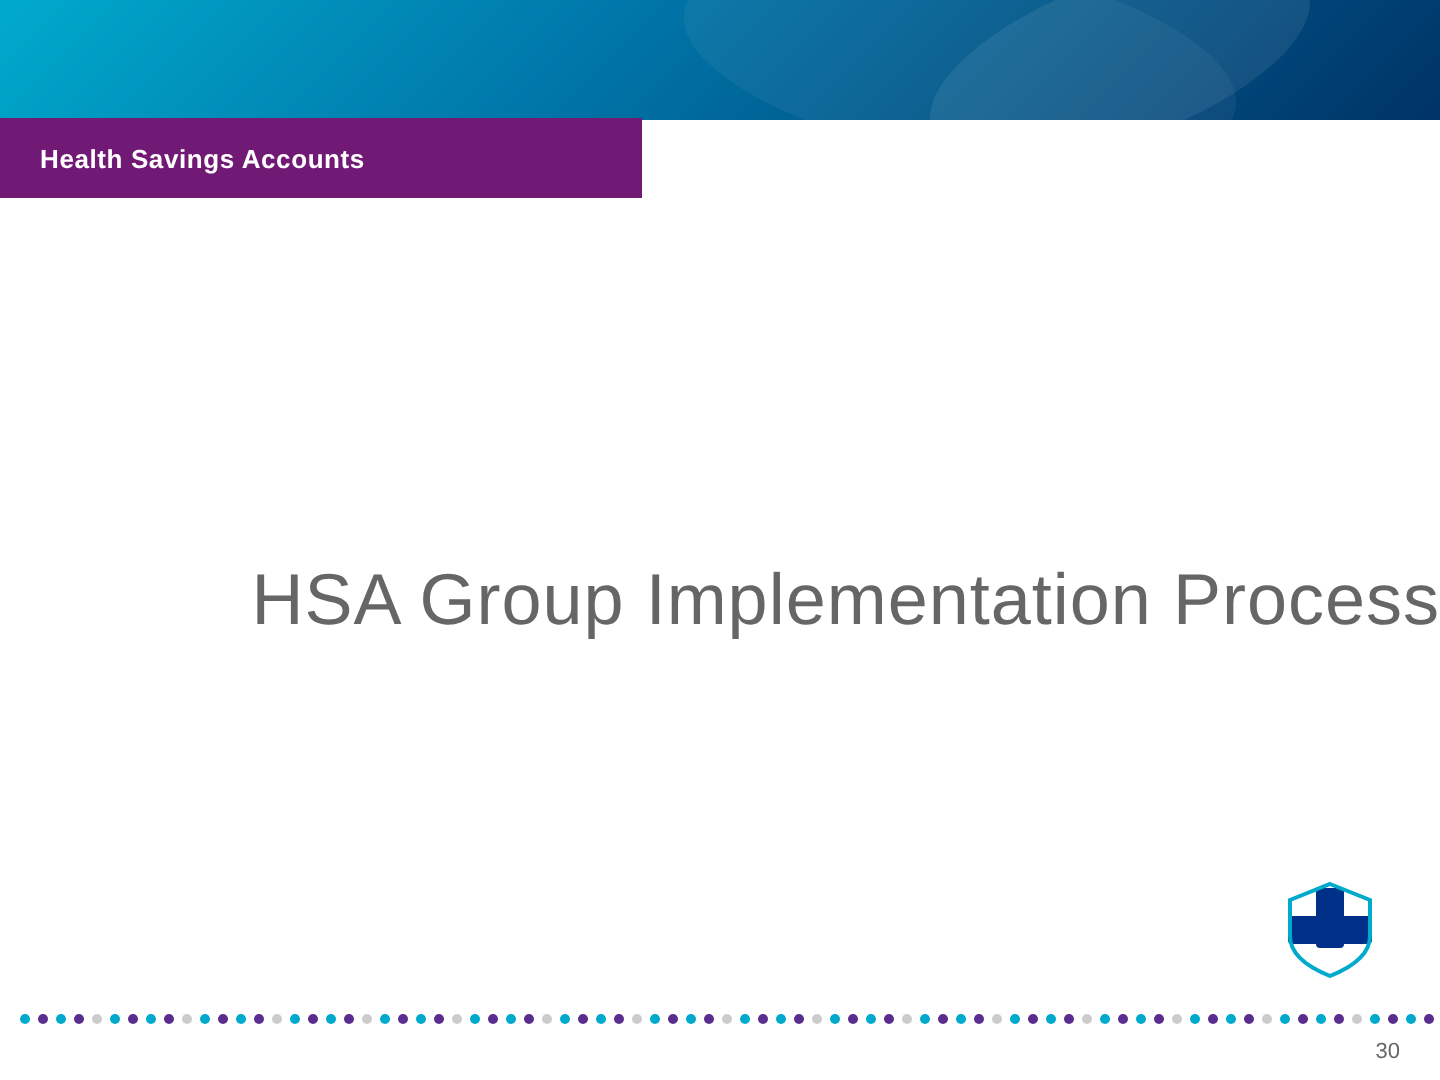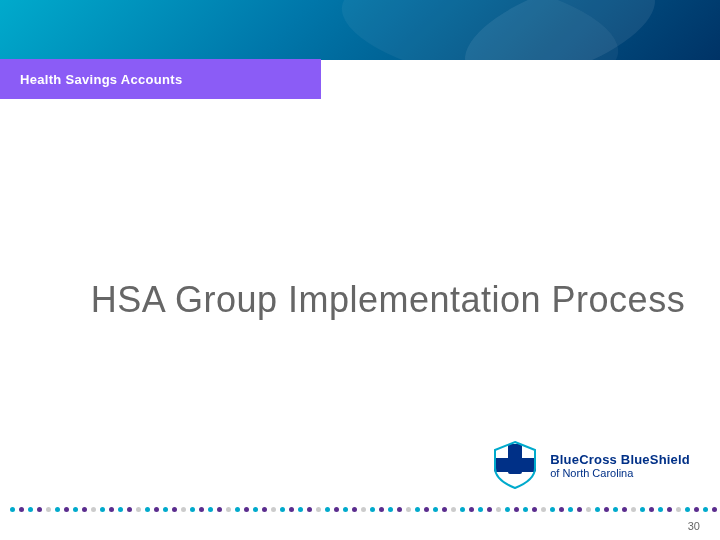--- a/index.html
+++ b/index.html
@@ -48,21 +48,21 @@
       transform: rotate(10deg);
     }
 
     
     .header-label {
       position: absolute;
       top: 59px;
       left: 0;
       width: 321px;
       height: 40px;
-      background: #8b5cf6;
+      background: #701a75;
       display: flex;
       align-items: center;
       padding-left: 20px;
     }
 
     .header-label span {
       color: #ffffff;
       font-size: 13px;
       font-weight: 600;
       letter-spacing: 0.3px;
@@ -72,21 +72,21 @@
     .main-content {
       position: absolute;
       top: 99px;
       left: 0;
       width: 720px;
       height: 401px;
       background: #ffffff;
       display: flex;
       flex-direction: column;
       justify-content: center;
-      align-items: center;
+      align-items: flex-end;
       padding-left: 56px;
     }
 
     .main-title {
       font-size: 36px;
       font-weight: 300;
       color: #666666;
       letter-spacing: 0.5px;
     }
 
@@ -181,101 +181,97 @@
 <div class="logo-area">
   <div class="logo-icon">
     <svg width="50" height="50" viewBox="0 0 50 50">
 
       <rect x="18" y="4" width="14" height="30" rx="2" fill="#003087"></rect>
       <rect x="4" y="18" width="42" height="14" rx="2" fill="#003087"></rect>
 
       <path d="M25 2 L45 10 L45 28 Q45 40 25 48 Q5 40 5 28 L5 10 Z" fill="none" stroke="#00aacc" stroke-width="2"></path>
     </svg>
   </div>
-  <div class="logo-text">
-    <span class="line1">BlueCross BlueShield</span>
-    <span class="line3">of North Carolina</span>
+</div>
+
+<div class="bottom-dots" id="dots-container">
+    <div class="dot" style="background-color: rgb(0, 170, 204);"></div>
+    <div class="dot" style="background-color: rgb(91, 45, 142);"></div>
+    <div class="dot" style="background-color: rgb(0, 170, 204);"></div>
+    <div class="dot" style="background-color: rgb(91, 45, 142);"></div>
+    <div class="dot" style="background-color: rgb(204, 204, 204);"></div>
+    <div class="dot" style="background-color: rgb(0, 170, 204);"></div>
+    <div class="dot" style="background-color: rgb(91, 45, 142);"></div>
+    <div class="dot" style="background-color: rgb(0, 170, 204);"></div>
+    <div class="dot" style="background-color: rgb(91, 45, 142);"></div>
+    <div class="dot" style="background-color: rgb(204, 204, 204);"></div>
+    <div class="dot" style="background-color: rgb(0, 170, 204);"></div>
+    <div class="dot" style="background-color: rgb(91, 45, 142);"></div>
+    <div class="dot" style="background-color: rgb(0, 170, 204);"></div>
+    <div class="dot" style="background-color: rgb(91, 45, 142);"></div>
+    <div class="dot" style="background-color: rgb(204, 204, 204);"></div>
+    <div class="dot" style="background-color: rgb(0, 170, 204);"></div>
+    <div class="dot" style="background-color: rgb(91, 45, 142);"></div>
+    <div class="dot" style="background-color: rgb(0, 170, 204);"></div>
+    <div class="dot" style="background-color: rgb(91, 45, 142);"></div>
+    <div class="dot" style="background-color: rgb(204, 204, 204);"></div>
+    <div class="dot" style="background-color: rgb(0, 170, 204);"></div>
+    <div class="dot" style="background-color: rgb(91, 45, 142);"></div>
+    <div class="dot" style="background-color: rgb(0, 170, 204);"></div>
+    <div class="dot" style="background-color: rgb(91, 45, 142);"></div>
+    <div class="dot" style="background-color: rgb(204, 204, 204);"></div>
+    <div class="dot" style="background-color: rgb(0, 170, 204);"></div>
+    <div class="dot" style="background-color: rgb(91, 45, 142);"></div>
+    <div class="dot" style="background-color: rgb(0, 170, 204);"></div>
+    <div class="dot" style="background-color: rgb(91, 45, 142);"></div>
+    <div class="dot" style="background-color: rgb(204, 204, 204);"></div>
+    <div class="dot" style="background-color: rgb(0, 170, 204);"></div>
+    <div class="dot" style="background-color: rgb(91, 45, 142);"></div>
+    <div class="dot" style="background-color: rgb(0, 170, 204);"></div>
+    <div class="dot" style="background-color: rgb(91, 45, 142);"></div>
+    <div class="dot" style="background-color: rgb(204, 204, 204);"></div>
+    <div class="dot" style="background-color: rgb(0, 170, 204);"></div>
+    <div class="dot" style="background-color: rgb(91, 45, 142);"></div>
+    <div class="dot" style="background-color: rgb(0, 170, 204);"></div>
+    <div class="dot" style="background-color: rgb(91, 45, 142);"></div>
+    <div class="dot" style="background-color: rgb(204, 204, 204);"></div>
+    <div class="dot" style="background-color: rgb(0, 170, 204);"></div>
+    <div class="dot" style="background-color: rgb(91, 45, 142);"></div>
+    <div class="dot" style="background-color: rgb(0, 170, 204);"></div>
+    <div class="dot" style="background-color: rgb(91, 45, 142);"></div>
+    <div class="dot" style="background-color: rgb(204, 204, 204);"></div>
+    <div class="dot" style="background-color: rgb(0, 170, 204);"></div>
+    <div class="dot" style="background-color: rgb(91, 45, 142);"></div>
+    <div class="dot" style="background-color: rgb(0, 170, 204);"></div>
+    <div class="dot" style="background-color: rgb(91, 45, 142);"></div>
+    <div class="dot" style="background-color: rgb(204, 204, 204);"></div>
+    <div class="dot" style="background-color: rgb(0, 170, 204);"></div>
+    <div class="dot" style="background-color: rgb(91, 45, 142);"></div>
+    <div class="dot" style="background-color: rgb(0, 170, 204);"></div>
+    <div class="dot" style="background-color: rgb(91, 45, 142);"></div>
+    <div class="dot" style="background-color: rgb(204, 204, 204);"></div>
+    <div class="dot" style="background-color: rgb(0, 170, 204);"></div>
+    <div class="dot" style="background-color: rgb(91, 45, 142);"></div>
+    <div class="dot" style="background-color: rgb(0, 170, 204);"></div>
+    <div class="dot" style="background-color: rgb(91, 45, 142);"></div>
+    <div class="dot" style="background-color: rgb(204, 204, 204);"></div>
+    <div class="dot" style="background-color: rgb(0, 170, 204);"></div>
+    <div class="dot" style="background-color: rgb(91, 45, 142);"></div>
+    <div class="dot" style="background-color: rgb(0, 170, 204);"></div>
+    <div class="dot" style="background-color: rgb(91, 45, 142);"></div>
+    <div class="dot" style="background-color: rgb(204, 204, 204);"></div>
+    <div class="dot" style="background-color: rgb(0, 170, 204);"></div>
+    <div class="dot" style="background-color: rgb(91, 45, 142);"></div>
+    <div class="dot" style="background-color: rgb(0, 170, 204);"></div>
+    <div class="dot" style="background-color: rgb(91, 45, 142);"></div>
+    <div class="dot" style="background-color: rgb(204, 204, 204);"></div>
+    <div class="dot" style="background-color: rgb(0, 170, 204);"></div>
+    <div class="dot" style="background-color: rgb(91, 45, 142);"></div>
+    <div class="dot" style="background-color: rgb(0, 170, 204);"></div>
+    <div class="dot" style="background-color: rgb(91, 45, 142);"></div>
+    <div class="dot" style="background-color: rgb(204, 204, 204);"></div>
+    <div class="dot" style="background-color: rgb(0, 170, 204);"></div>
+    <div class="dot" style="background-color: rgb(91, 45, 142);"></div>
+    <div class="dot" style="background-color: rgb(0, 170, 204);"></div>
+    <div class="dot" style="background-color: rgb(91, 45, 142);"></div>
   </div>
-</div>
-
-<div class="bottom-dots" id="dots-container">
-    <div class="dot" style="background-color: rgb(0, 170, 204);"></div>
-    <div class="dot" style="background-color: rgb(91, 45, 142);"></div>
-    <div class="dot" style="background-color: rgb(0, 170, 204);"></div>
-    <div class="dot" style="background-color: rgb(91, 45, 142);"></div>
-    <div class="dot" style="background-color: rgb(204, 204, 204);"></div>
-    <div class="dot" style="background-color: rgb(0, 170, 204);"></div>
-    <div class="dot" style="background-color: rgb(91, 45, 142);"></div>
-    <div class="dot" style="background-color: rgb(0, 170, 204);"></div>
-    <div class="dot" style="background-color: rgb(91, 45, 142);"></div>
-    <div class="dot" style="background-color: rgb(204, 204, 204);"></div>
-    <div class="dot" style="background-color: rgb(0, 170, 204);"></div>
-    <div class="dot" style="background-color: rgb(91, 45, 142);"></div>
-    <div class="dot" style="background-color: rgb(0, 170, 204);"></div>
-    <div class="dot" style="background-color: rgb(91, 45, 142);"></div>
-    <div class="dot" style="background-color: rgb(204, 204, 204);"></div>
-    <div class="dot" style="background-color: rgb(0, 170, 204);"></div>
-    <div class="dot" style="background-color: rgb(91, 45, 142);"></div>
-    <div class="dot" style="background-color: rgb(0, 170, 204);"></div>
-    <div class="dot" style="background-color: rgb(91, 45, 142);"></div>
-    <div class="dot" style="background-color: rgb(204, 204, 204);"></div>
-    <div class="dot" style="background-color: rgb(0, 170, 204);"></div>
-    <div class="dot" style="background-color: rgb(91, 45, 142);"></div>
-    <div class="dot" style="background-color: rgb(0, 170, 204);"></div>
-    <div class="dot" style="background-color: rgb(91, 45, 142);"></div>
-    <div class="dot" style="background-color: rgb(204, 204, 204);"></div>
-    <div class="dot" style="background-color: rgb(0, 170, 204);"></div>
-    <div class="dot" style="background-color: rgb(91, 45, 142);"></div>
-    <div class="dot" style="background-color: rgb(0, 170, 204);"></div>
-    <div class="dot" style="background-color: rgb(91, 45, 142);"></div>
-    <div class="dot" style="background-color: rgb(204, 204, 204);"></div>
-    <div class="dot" style="background-color: rgb(0, 170, 204);"></div>
-    <div class="dot" style="background-color: rgb(91, 45, 142);"></div>
-    <div class="dot" style="background-color: rgb(0, 170, 204);"></div>
-    <div class="dot" style="background-color: rgb(91, 45, 142);"></div>
-    <div class="dot" style="background-color: rgb(204, 204, 204);"></div>
-    <div class="dot" style="background-color: rgb(0, 170, 204);"></div>
-    <div class="dot" style="background-color: rgb(91, 45, 142);"></div>
-    <div class="dot" style="background-color: rgb(0, 170, 204);"></div>
-    <div class="dot" style="background-color: rgb(91, 45, 142);"></div>
-    <div class="dot" style="background-color: rgb(204, 204, 204);"></div>
-    <div class="dot" style="background-color: rgb(0, 170, 204);"></div>
-    <div class="dot" style="background-color: rgb(91, 45, 142);"></div>
-    <div class="dot" style="background-color: rgb(0, 170, 204);"></div>
-    <div class="dot" style="background-color: rgb(91, 45, 142);"></div>
-    <div class="dot" style="background-color: rgb(204, 204, 204);"></div>
-    <div class="dot" style="background-color: rgb(0, 170, 204);"></div>
-    <div class="dot" style="background-color: rgb(91, 45, 142);"></div>
-    <div class="dot" style="background-color: rgb(0, 170, 204);"></div>
-    <div class="dot" style="background-color: rgb(91, 45, 142);"></div>
-    <div class="dot" style="background-color: rgb(204, 204, 204);"></div>
-    <div class="dot" style="background-color: rgb(0, 170, 204);"></div>
-    <div class="dot" style="background-color: rgb(91, 45, 142);"></div>
-    <div class="dot" style="background-color: rgb(0, 170, 204);"></div>
-    <div class="dot" style="background-color: rgb(91, 45, 142);"></div>
-    <div class="dot" style="background-color: rgb(204, 204, 204);"></div>
-    <div class="dot" style="background-color: rgb(0, 170, 204);"></div>
-    <div class="dot" style="background-color: rgb(91, 45, 142);"></div>
-    <div class="dot" style="background-color: rgb(0, 170, 204);"></div>
-    <div class="dot" style="background-color: rgb(91, 45, 142);"></div>
-    <div class="dot" style="background-color: rgb(204, 204, 204);"></div>
-    <div class="dot" style="background-color: rgb(0, 170, 204);"></div>
-    <div class="dot" style="background-color: rgb(91, 45, 142);"></div>
-    <div class="dot" style="background-color: rgb(0, 170, 204);"></div>
-    <div class="dot" style="background-color: rgb(91, 45, 142);"></div>
-    <div class="dot" style="background-color: rgb(204, 204, 204);"></div>
-    <div class="dot" style="background-color: rgb(0, 170, 204);"></div>
-    <div class="dot" style="background-color: rgb(91, 45, 142);"></div>
-    <div class="dot" style="background-color: rgb(0, 170, 204);"></div>
-    <div class="dot" style="background-color: rgb(91, 45, 142);"></div>
-    <div class="dot" style="background-color: rgb(204, 204, 204);"></div>
-    <div class="dot" style="background-color: rgb(0, 170, 204);"></div>
-    <div class="dot" style="background-color: rgb(91, 45, 142);"></div>
-    <div class="dot" style="background-color: rgb(0, 170, 204);"></div>
-    <div class="dot" style="background-color: rgb(91, 45, 142);"></div>
-    <div class="dot" style="background-color: rgb(204, 204, 204);"></div>
-    <div class="dot" style="background-color: rgb(0, 170, 204);"></div>
-    <div class="dot" style="background-color: rgb(91, 45, 142);"></div>
-    <div class="dot" style="background-color: rgb(0, 170, 204);"></div>
-    <div class="dot" style="background-color: rgb(91, 45, 142);"></div>
-  </div>
 
 <div class="page-number">30</div>
 
 </body></html>

